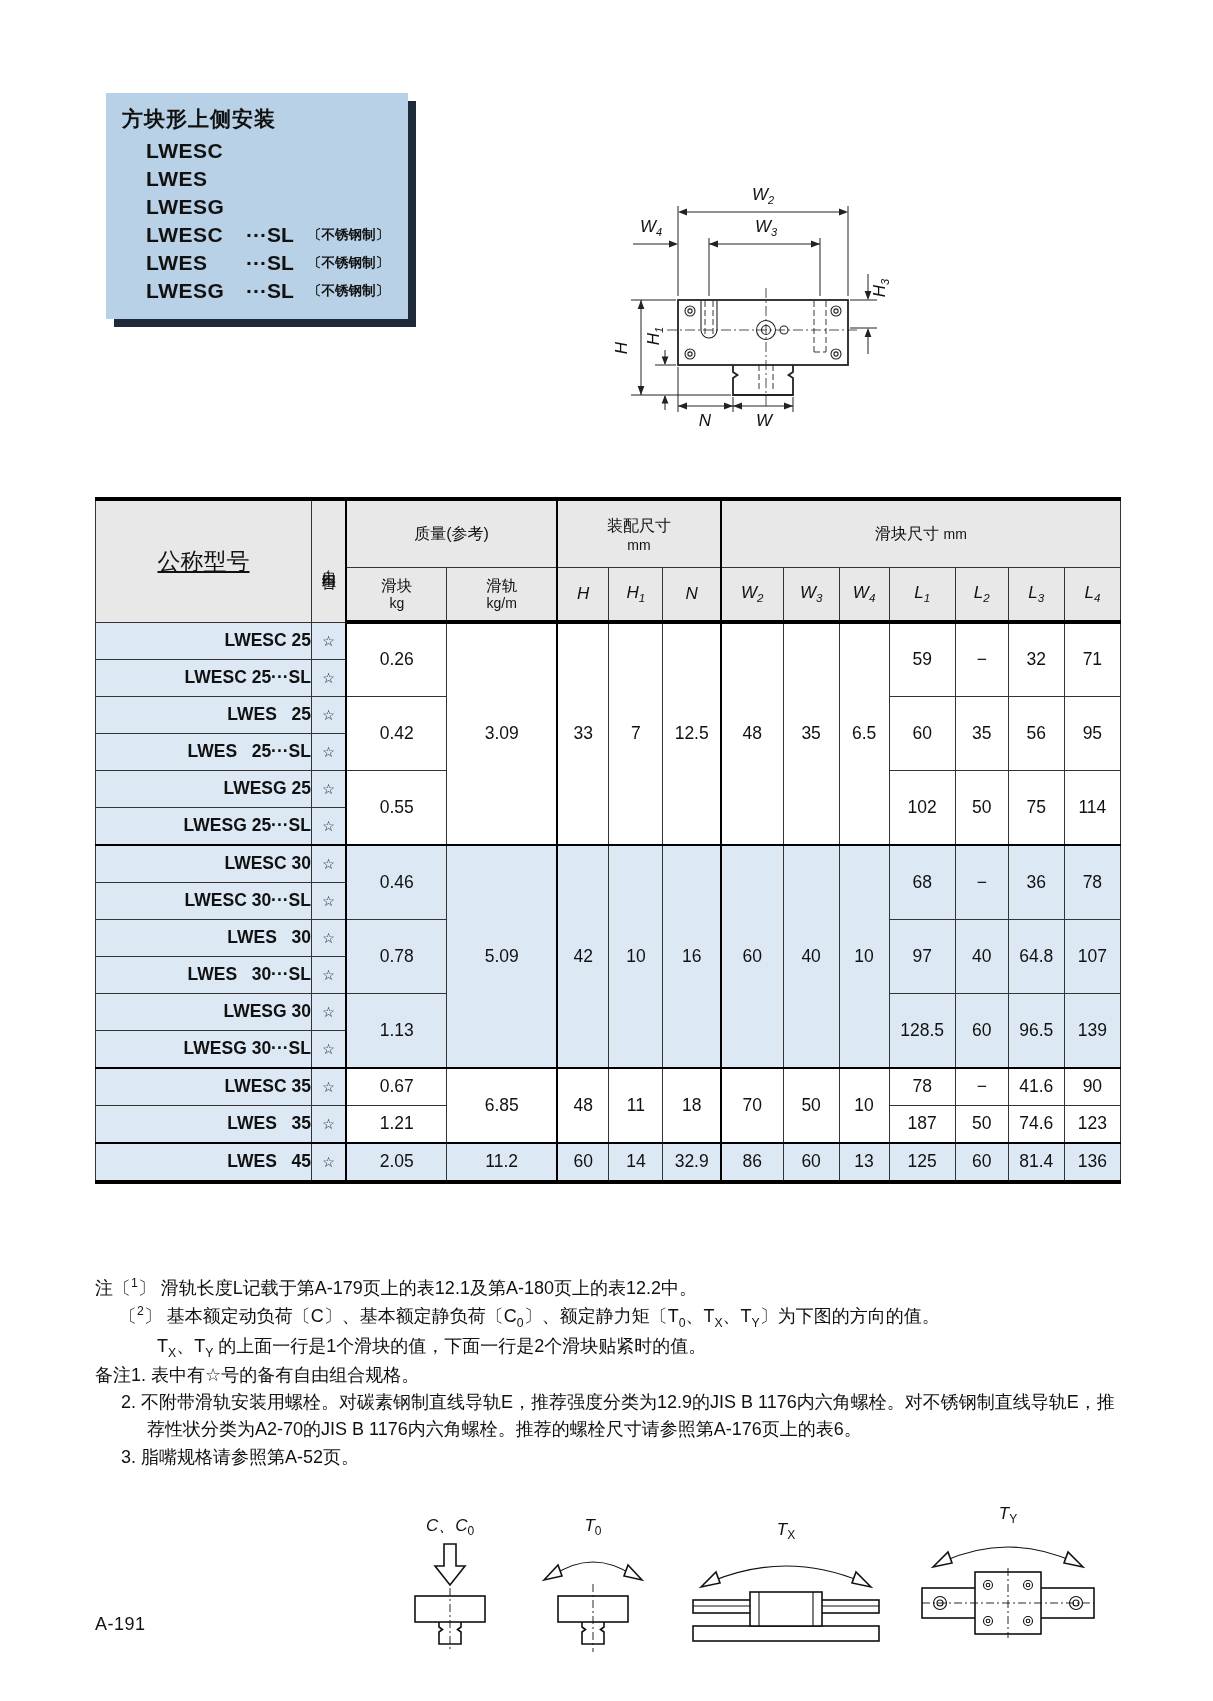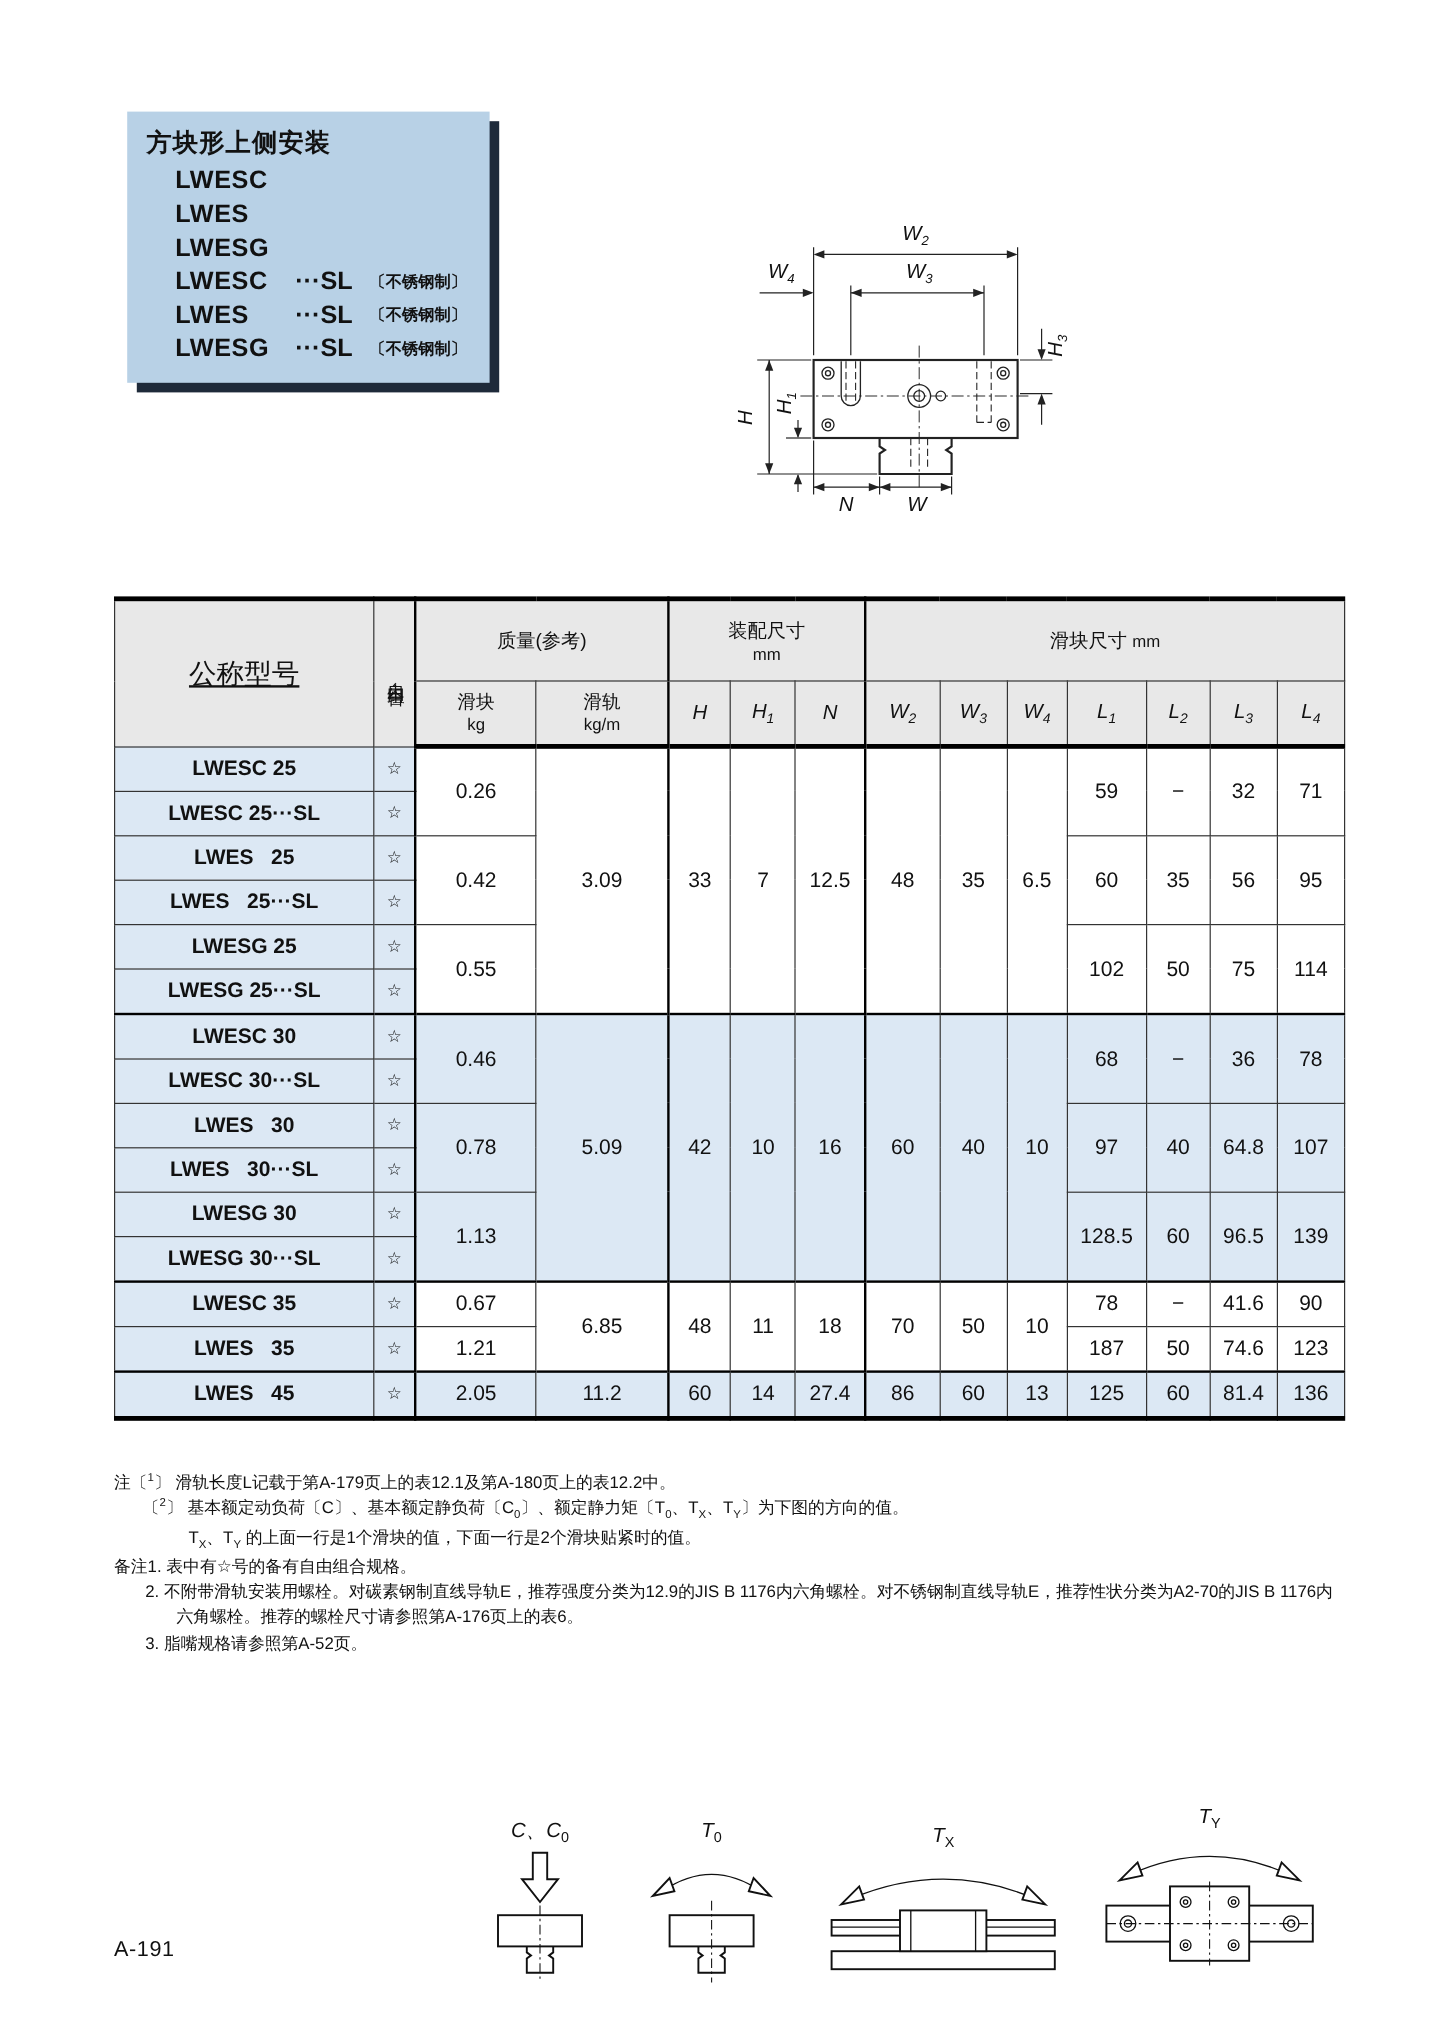--- a/index.html
+++ b/index.html
@@ -32,28 +32,28 @@
   table.spec th,table.spec td{border:1px solid #333;padding:0;}
   thead th{background:#e8e8e8;font-weight:normal;font-size:16px;}
   thead tr.sub-hd th{border-bottom:4px solid #000;}
   .hd-model{font-size:23px;text-decoration:underline;}
   .hd-free span{writing-mode:vertical-rl;text-orientation:upright;font-size:14.5px;letter-spacing:2px;}
   .hd-unit{font-size:14px;font-style:normal;}
   .hd-dim{font-style:italic;font-size:17px;}
   .hd-two{line-height:1.25;font-size:15.5px;}
   .bl2{border-left:2px solid #000 !important;}
   tbody td{height:36px;font-size:17.5px;text-align:center;background:#fff;}
-  td.m{background:#dce8f4;text-align:center;font-weight:bold;padding-left:16px;font-size:17.5px;
+  td.m{background:#dce8f4;text-align:right;font-weight:bold;padding-left:16px;font-size:17.5px;
        border-color:#4a5560;}
   td.s{background:#dce8f4;font-size:14px;border-color:#4a5560;}
   td.t{background:#dce8f4;}
   tr.grp td{border-top:2.5px solid #000;}
 
   
-  .notes{position:absolute;left:95px;top:1225px;width:1028px;font-size:14px;line-height:1.52;color:#111;}
+  .notes{position:absolute;left:95px;top:1274px;width:1028px;font-size:18px;line-height:1.52;color:#111;}
   .notes div{margin:0;}
   .n1{padding-left:40px;text-indent:-40px;}
   .n2{padding-left:62px;text-indent:-38px;}
   .n2b{padding-left:62px;}
   .r1{padding-left:46px;text-indent:-46px;margin-top:6px;}
   .r2{padding-left:52px;text-indent:-26px;}
   .r3{padding-left:52px;text-indent:-26px;}
 
   
   .loads{position:absolute;left:402px;top:1456px;width:700px;height:200px;
@@ -380,21 +380,21 @@
         <td>123</td>
       </tr>
 
       <tr class="grp">
         <td class="m">LWES&nbsp;&nbsp;&nbsp;45</td>
         <td class="s">☆</td>
         <td class="t bl2">2.05</td>
         <td class="t">11.2</td>
         <td class="t bl2">60</td>
         <td class="t">14</td>
-        <td class="t">27.4</td>
+        <td class="t">32.9</td>
         <td class="t bl2">86</td>
         <td class="t">60</td>
         <td class="t">13</td>
         <td class="t">125</td>
         <td class="t">60</td>
         <td class="t">81.4</td>
         <td class="t">136</td>
       </tr>
     </tbody>
   </table>

